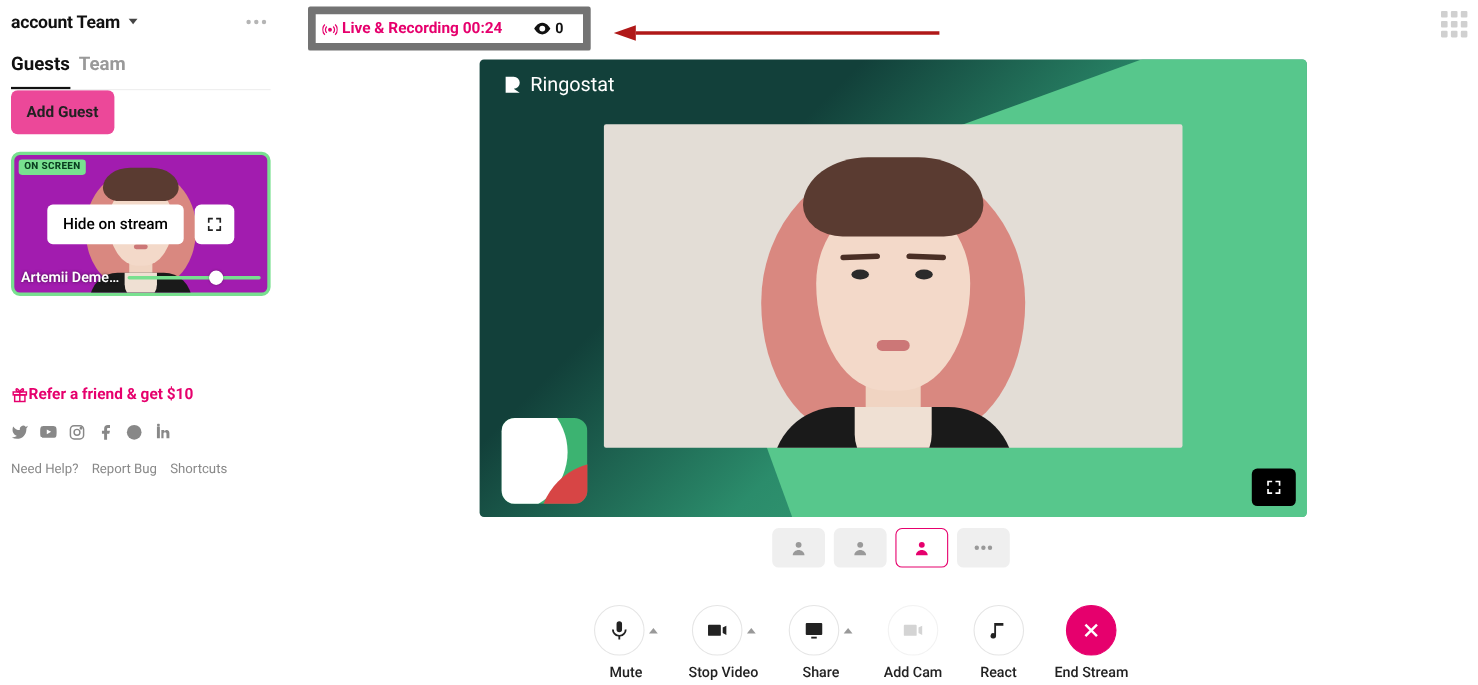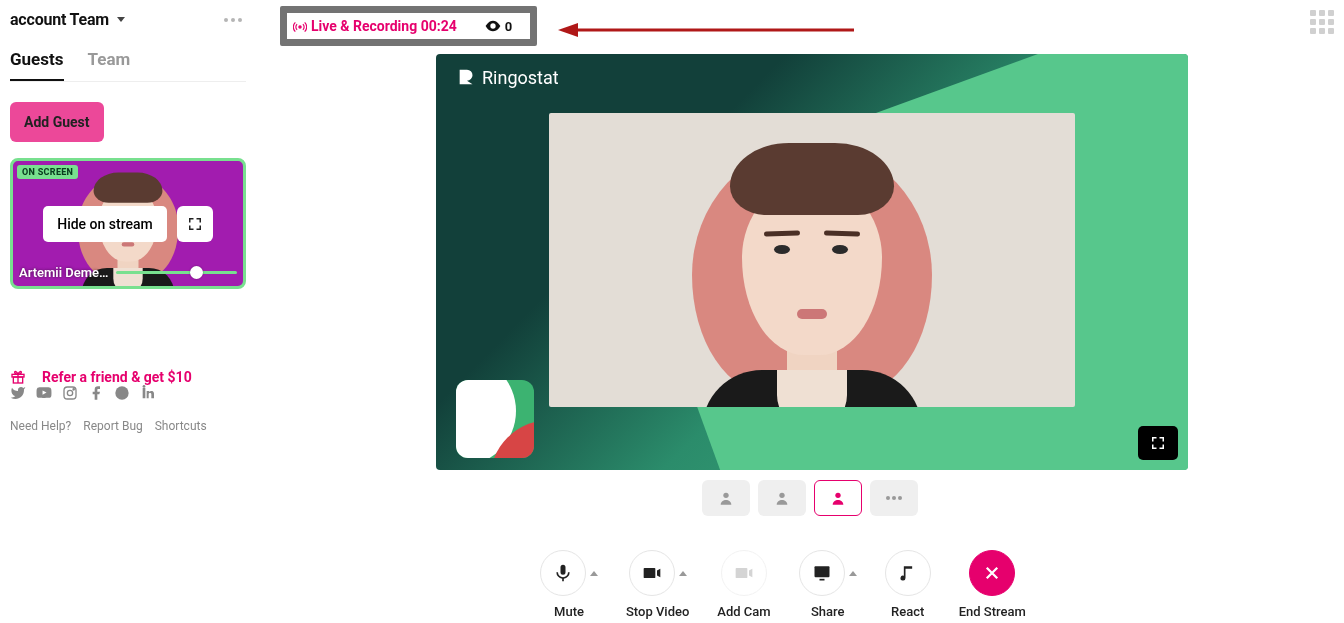--- a/index.html
+++ b/index.html
@@ -7,41 +7,41 @@
     
     
     .sidebar { position: absolute; left: 0; top: 0; width: 256px; height: 443px; padding: 10px; display: flex; flex-direction: column; }
     .sidebar-top { display: flex; align-items: center; justify-content: space-between; margin-bottom: 14px;}
     .account-dd { display: flex; align-items: center; gap: 8px; cursor: pointer; }
     .account-dd-label { font-size: 16px; font-weight: 700; color: #111; letter-spacing: -0.2px;}
     .caret-down { width: 0; height: 0; border-left: 4px solid transparent; border-right: 4px solid transparent; border-top: 5px solid #444; }
     .more-icon { display: flex; gap: 3px; cursor: pointer; padding: 4px; }
     .more-icon span { width: 4px; height: 4px; border-radius: 50%; background: #b5b5b5; }
     
-    .tabs { display: flex; gap: 24px; margin-bottom: 20px; border-bottom: 1px solid #eee; position: relative;}
+    .tabs { display: flex; gap: 8px; border-bottom: 1px solid #eee; position: relative;}
     .tab { font-size: 17px; font-weight: 700; color: #999; padding: 6px 0 10px 0; cursor: pointer; }
     .tab.active { color: #111; border-bottom: 2px solid #111; }
     
     .btn-row { display: flex; gap: 10px; margin-bottom: 16px; }
     .btn { background: #ec4899; border: none; border-radius: 6px; padding: 12px 14px; font-size: 14px; font-weight: 700; color: #222; cursor: pointer; }
     
     .guest-card { position: relative; width: 236px; height: 131px; border: 3px solid #78e08f; border-radius: 8px; overflow: hidden; background: #a21caf; }
     .guest-card .thumb { position: absolute; inset: 0; }
     .badge-onscreen { position: absolute; top: 4px; left: 4px; background: #78e08f; color: #0a3d1f; font-size: 9px; font-weight: 800; padding: 2px 5px; border-radius: 3px; letter-spacing: 0.3px;}
     .guest-overlay { position: absolute; inset: 0; display: flex; align-items: center; justify-content: center; gap: 10px; }
     .hide-btn { background: #fff; border: none; border-radius: 5px; padding: 10px 14px; font-size: 14px; font-weight: 500; cursor: pointer; }
     .expand-btn { background: #fff; border: none; border-radius: 6px; width: 36px; height: 36px; display: flex; align-items: center; justify-content: center; cursor: pointer; }
     .guest-name-row { position: absolute; left: 6px; right: 6px; bottom: 6px; display: flex; align-items: center; }
     .guest-name { color: #fff; font-size: 13px; font-weight: 600; text-shadow: 0 0 3px rgba(0,0,0,0.6); white-space: nowrap; overflow: hidden; text-overflow: ellipsis; max-width: 90px;}
     .volume-bar { flex: 1; height: 3px; background: #78e08f; border-radius: 3px; position: relative; margin-left: 8px;}
     .volume-handle { position: absolute; right: 34px; top: -5px; width: 13px; height: 13px; border-radius: 50%; background: #fff; box-shadow: 0 0 2px rgba(0,0,0,0.4); }
     
     .sidebar-spacer { flex: 1; }
     
-    .refer-row { color: #e6006d; font-size: 14px; font-weight: 700; display: flex; align-items: flex-start; gap: 16px; cursor: pointer; }
+    .refer-row { color: #e6006d; font-size: 14px; font-weight: 700; display: flex; align-items: flex-start; gap: 0; cursor: pointer; margin-bottom: 18px;}
     .gift-icon svg { display: block; }
     
     .social-row { display: flex; gap: 10px; margin-bottom: 18px; }
     .social-row a { color: #888; display: flex; }
     
     .footer-links { display: flex; gap: 12px; font-size: 12px; color: #888; }
     .footer-links span { cursor: pointer; }
     
     
     .rec-wrap { position: absolute; left: 280px; top: 6px; display: flex; align-items: center; border: 7px solid #737373; border-radius: 2px; padding: 4px 6px; gap: 16px; height: 40px; }
@@ -331,44 +331,44 @@
             <path d="M3 6h12a1 1 0 011 1v10a1 1 0 01-1 1H3a1 1 0 01-1-1V7a1 1 0 011-1zm15 3l4-2v10l-4-2V9z"></path>
           </svg>
       </button>
       <span class="ctrl-caret"></span>
     </div>
     <span class="ctrl-label">Stop Video</span>
   </div>
 
   <div class="ctrl-item">
     <div class="ctrl-btn-wrap">
-      <button class="ctrl-btn disabled">
-        <svg width="20" height="20" viewBox="0 0 24 24" fill="#aaa">
-            <path d="M3 6h12a1 1 0 011 1v10a1 1 0 01-1 1H3a1 1 0 01-1-1V7a1 1 0 011-1zm15 3l4-2v10l-4-2V9zM8 10h2v2h2v2h-2v2H8v-2H6v-2h2v-2z"></path>
-          </svg>
-      </button>
-    </div>
-    <span class="ctrl-label">Add Cam</span>
-  </div>
-
-  <div class="ctrl-item">
-    <div class="ctrl-btn-wrap">
       <button class="ctrl-btn">
         <svg width="20" height="20" viewBox="0 0 24 24" fill="#222">
             <rect x="3" y="4" width="18" height="13" rx="1"></rect>
             <rect x="9" y="19" width="6" height="2"></rect>
           </svg>
       </button>
       <span class="ctrl-caret"></span>
     </div>
     <span class="ctrl-label">Share</span>
   </div>
 
   <div class="ctrl-item">
     <div class="ctrl-btn-wrap">
+      <button class="ctrl-btn disabled">
+        <svg width="20" height="20" viewBox="0 0 24 24" fill="#aaa">
+            <path d="M3 6h12a1 1 0 011 1v10a1 1 0 01-1 1H3a1 1 0 01-1-1V7a1 1 0 011-1zm15 3l4-2v10l-4-2V9zM8 10h2v2h2v2h-2v2H8v-2H6v-2h2v-2z"></path>
+          </svg>
+      </button>
+    </div>
+    <span class="ctrl-label">Add Cam</span>
+  </div>
+
+  <div class="ctrl-item">
+    <div class="ctrl-btn-wrap">
       <button class="ctrl-btn">
         <svg width="20" height="20" viewBox="0 0 24 24" fill="#222">
             <path d="M9 18a3 3 0 11-2-2.83V4h10v3H9v11z"></path>
           </svg>
       </button>
     </div>
     <span class="ctrl-label">React</span>
   </div>
 
   <div class="ctrl-item">

